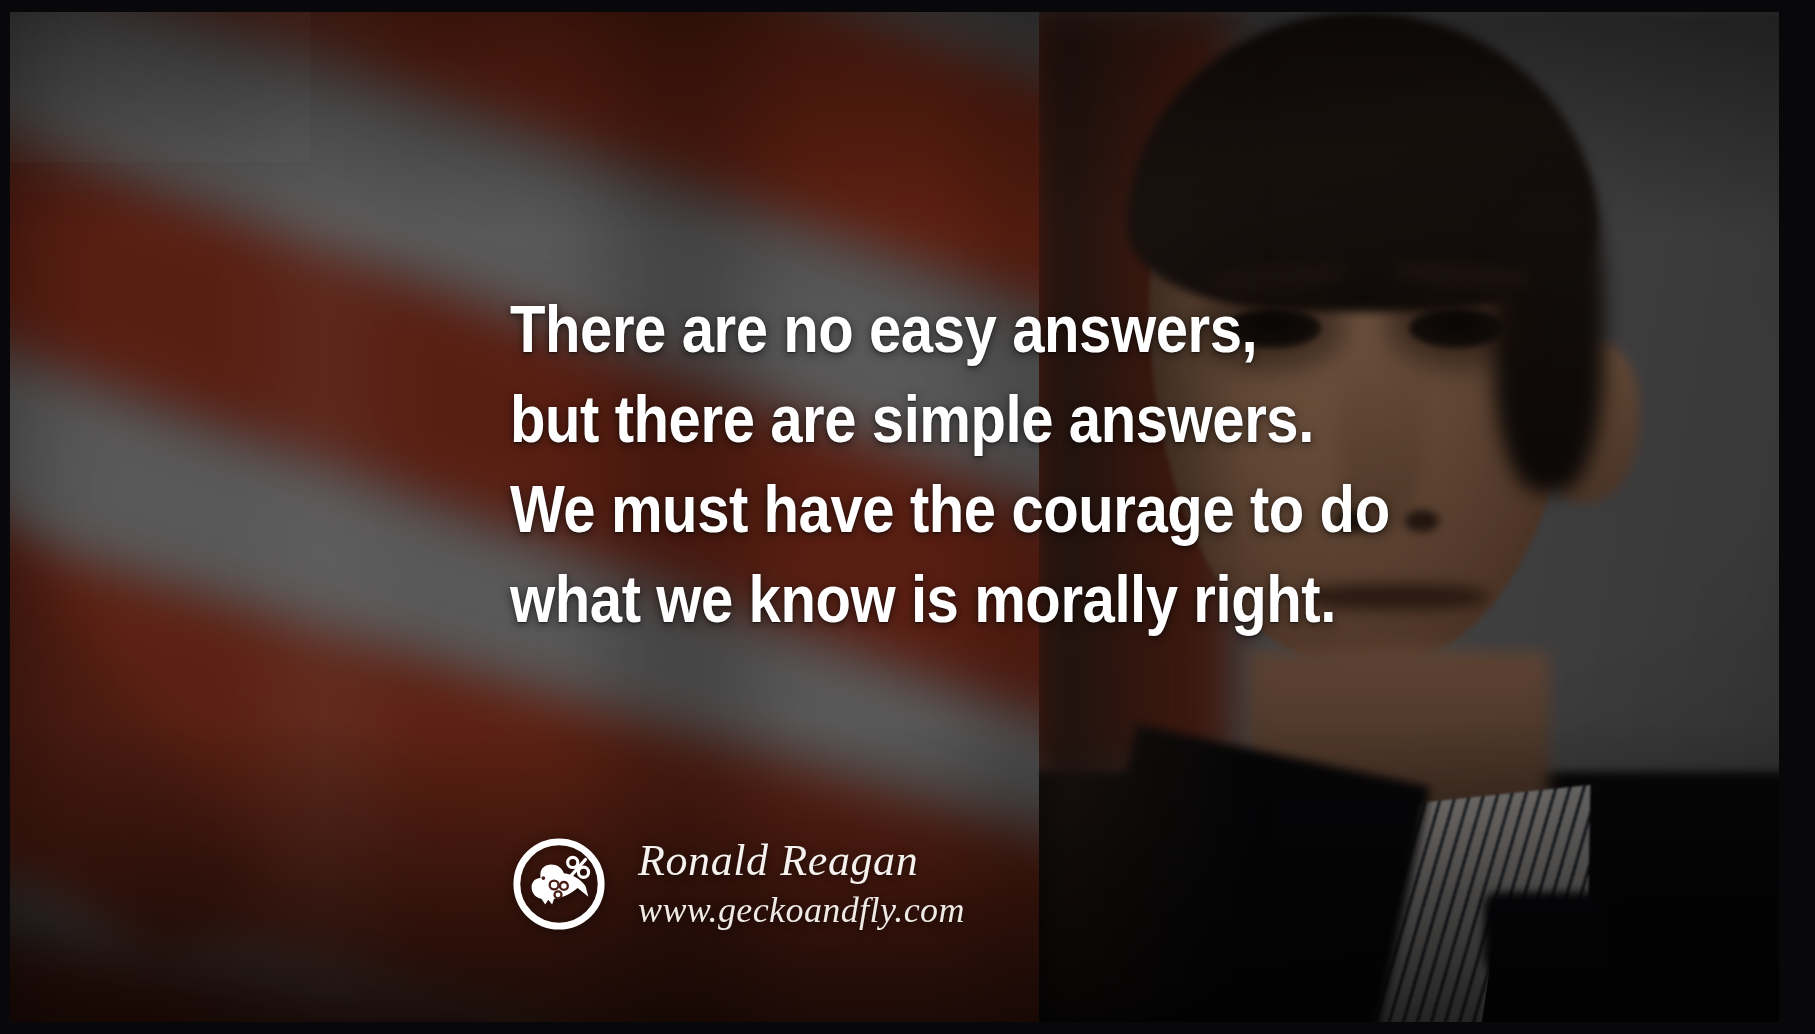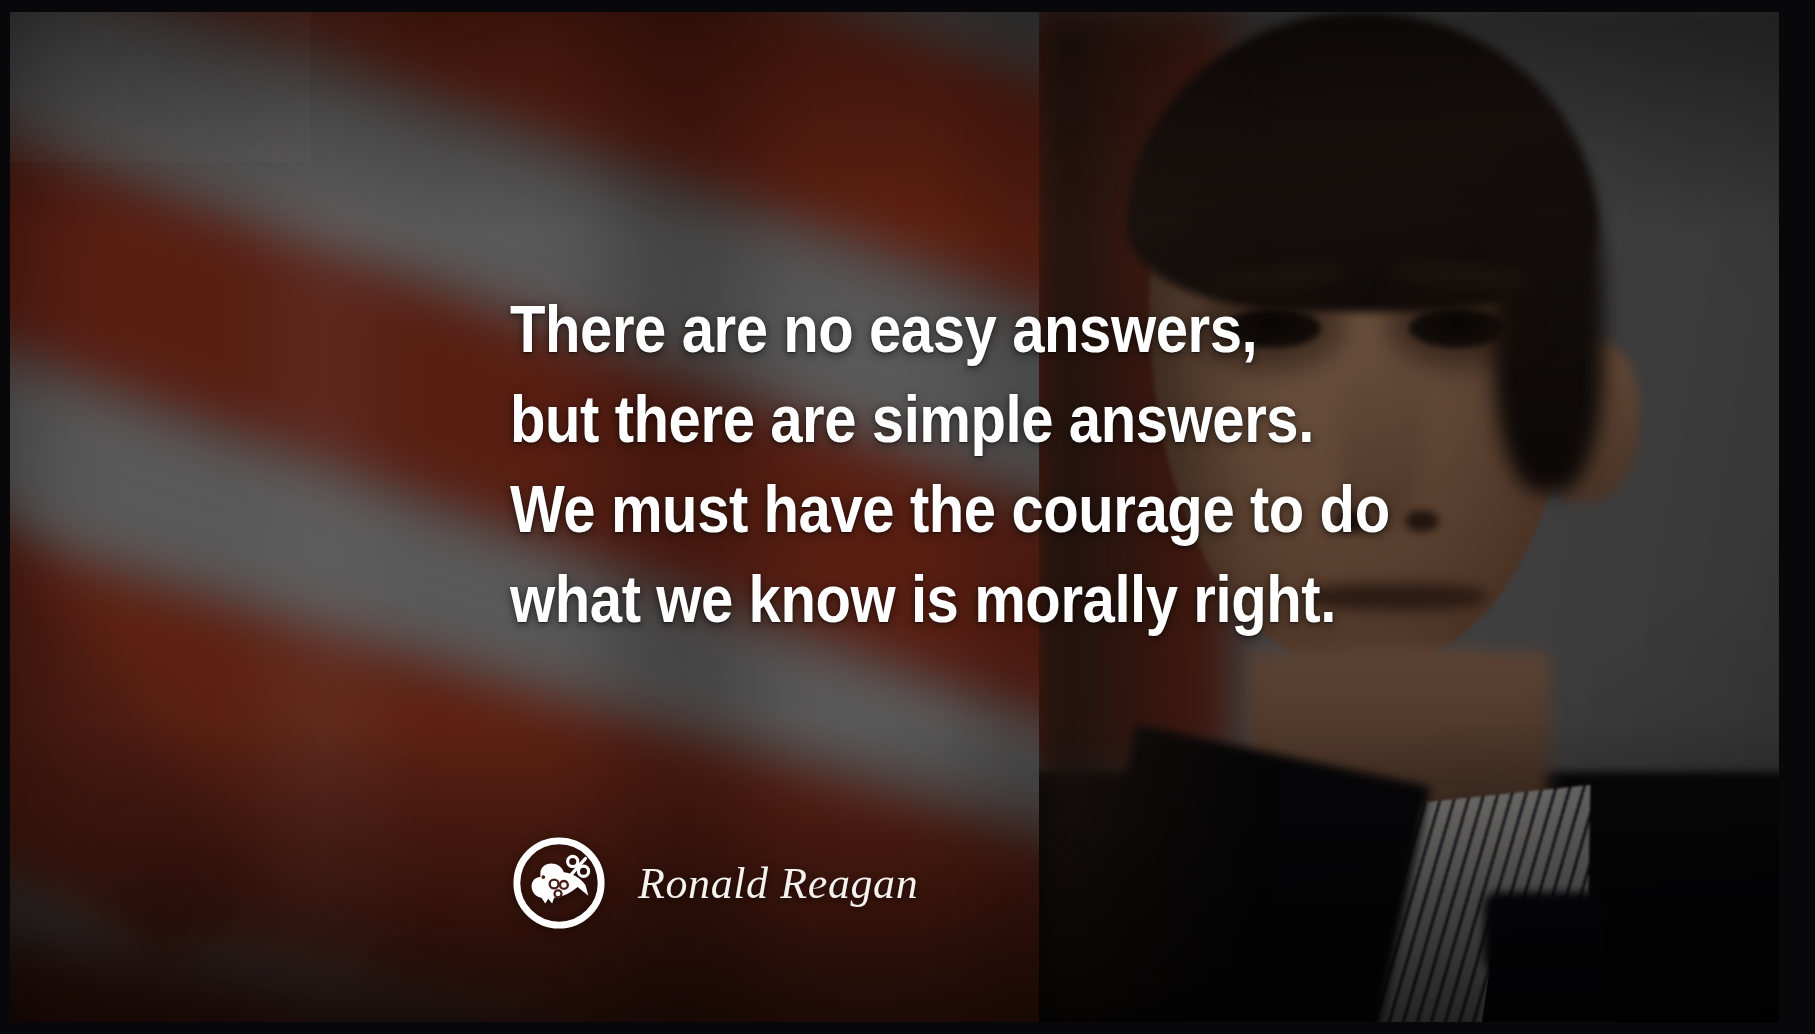--- a/index.html
+++ b/index.html
@@ -347,17 +347,18 @@
         <circle cx="55" cy="52" r="4.0" fill="none" stroke="#4a1f17" stroke-width="2.4"></circle>
         <circle cx="49" cy="61" r="3.6" fill="none" stroke="#4a1f17" stroke-width="2.3"></circle>
 
         <circle cx="64" cy="28" r="5.2" fill="none" stroke="#ffffff" stroke-width="3.2"></circle>
         <circle cx="75" cy="38" r="5.2" fill="none" stroke="#ffffff" stroke-width="3.2"></circle>
         <line x1="77" y1="25" x2="62" y2="42" stroke="#ffffff" stroke-width="3.4" stroke-linecap="round"></line>
       </svg>
 
       <div id="attrib-text">
         <div id="author-name">Ronald Reagan</div>
+        <div id="site-url">www.geckoandfly.com</div>
       </div>
     </div>
 
   </div>
 </div>
 
 </body></html>

